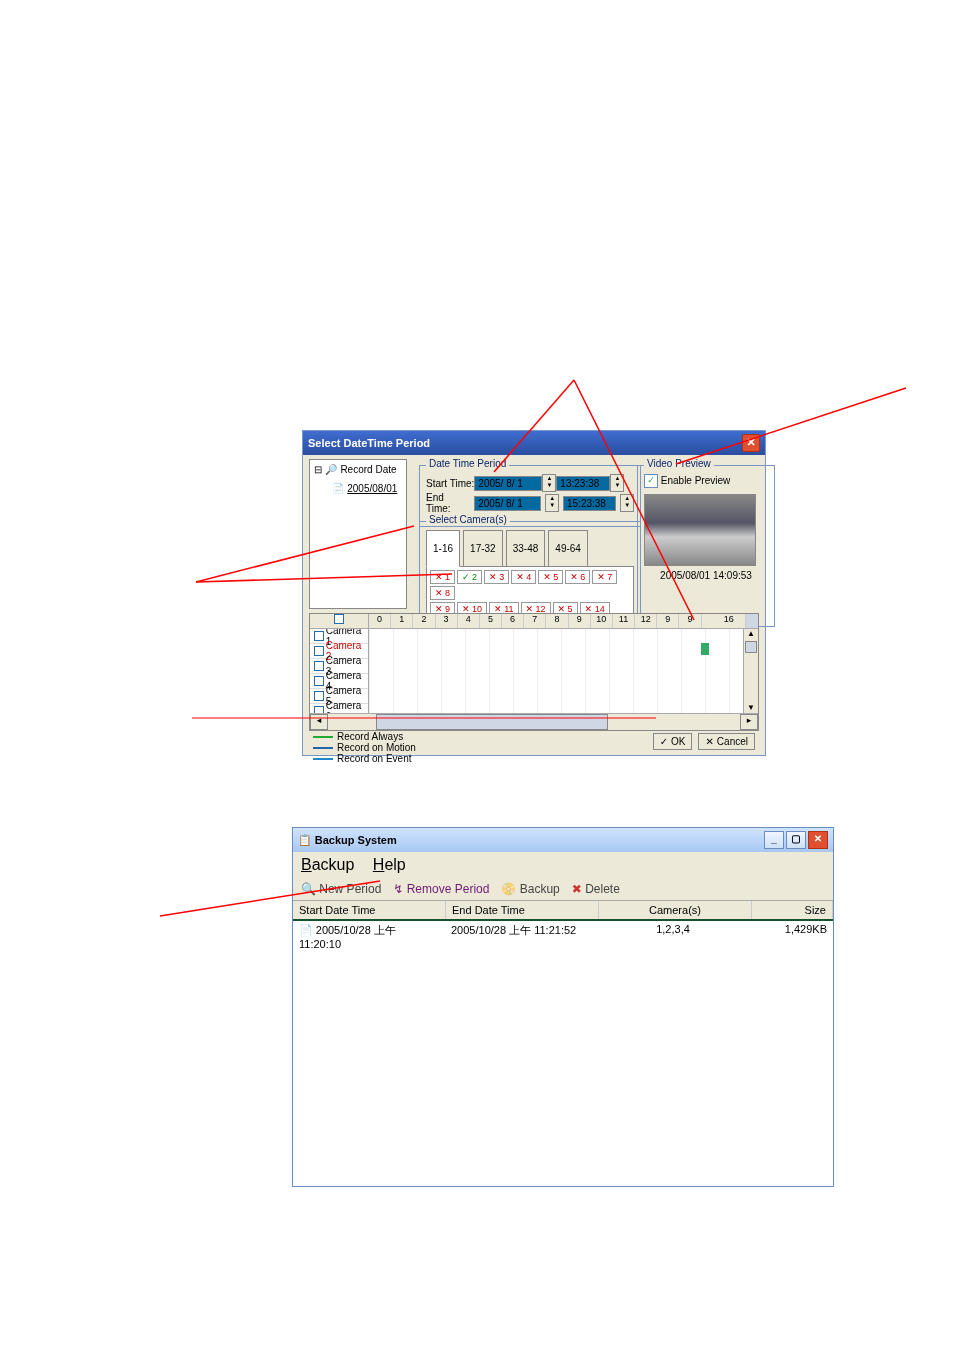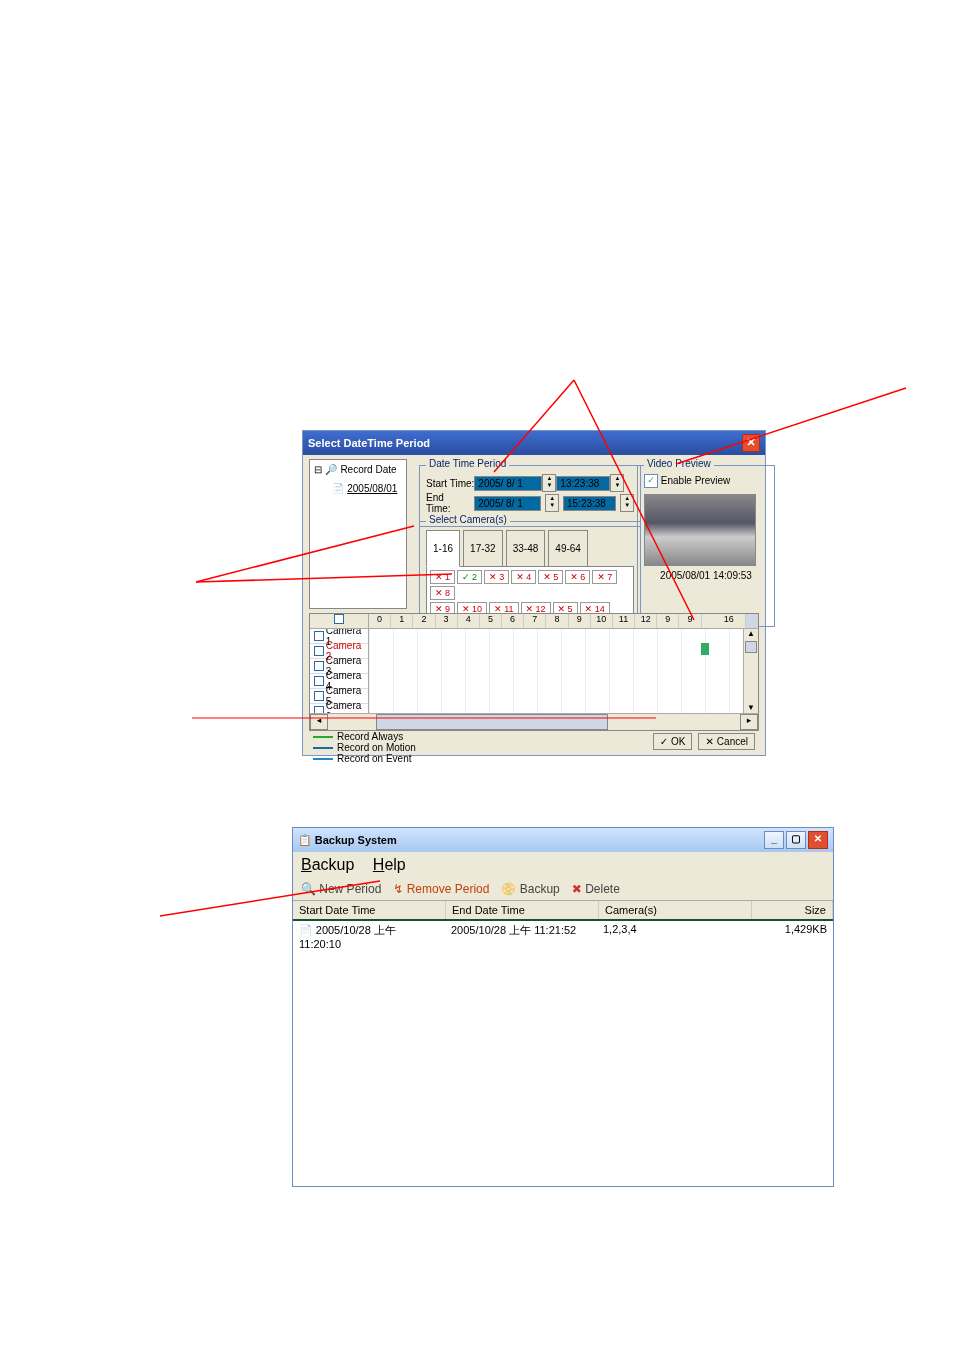--- a/index.html
+++ b/index.html
@@ -19,21 +19,21 @@
 .title2{background:linear-gradient(#cfe4ff,#a8c8f0);padding:3px 5px;font-weight:bold;display:flex;justify-content:space-between;align-items:center;height:18px}
 .winctrls{display:flex;gap:2px}
 .wc{width:18px;height:16px;border:1px solid #6a8cc0;background:linear-gradient(#f0f6ff,#cde0f5);text-align:center;line-height:14px;font-size:10px}
 .wc.red{background:#e05030;border-color:#b03010;color:#fff}
 .menu{background:#ece9d8;padding:4px 8px;font-size:16px}
 .tool{background:#ece9d8;padding:4px 8px;display:flex;gap:12px;align-items:center;font-size:12px;color:#444}
 .hdrrow{display:flex;background:#ece9d8;border-top:1px solid #aaa;border-bottom:2px solid #14532d;font-size:11px}
 .hdrrow>div{padding:3px 6px;border-right:1px solid #ccc}
 .datarow{display:flex;background:#fff;font-size:11px}
 .datarow>div{padding:2px 6px}
-.col1{width:140px}.col2{width:140px}.col3{width:140px;text-align:left}.col4{flex:1;text-align:right;padding-right:20px}
+.col1{width:140px}.col2{width:140px}.col3{width:140px;text-align:center}.col4{flex:1;text-align:right;padding-right:20px}
 .spin{display:inline-block;width:12px;height:16px;background:#ece9d8;border:1px solid #888;font-size:6px;line-height:7px;text-align:center;vertical-align:middle}
 .inp{border:1px solid #888;background:#0369a1;padding:1px 3px;font-size:10px;width:60px}
 svg.annot{position:absolute;top:0;left:0;pointer-events:none}
 .legendcolor{display:inline-block;width:20px;height:2px;vertical-align:middle;margin-right:4px}
 .hscroll{background:#ece9d8;height:16px;border-top:1px solid #aaa;position:relative}
 .hscroll .lt,.hscroll .rt{position:absolute;width:16px;height:14px;background:#ece9d8;border:1px solid #888;top:0;text-align:center;font-size:9px}
 .hscroll .lt{left:0}.hscroll .rt{right:0}
 .hscroll .thumb{position:absolute;height:14px;background:#cfd7e5;border:1px solid #888;top:0}
 .sqicon{display:inline-block;width:8px;height:8px;border:1px solid #2a6aa8;background:#fff}
 .chk{width:12px;height:12px;border:1px solid #6a8cc0;display:inline-block;vertical-align:middle;background:#fff;text-align:center;line-height:10px;font-size:9px;color:#2a6}
@@ -185,21 +185,21 @@
       <span class="wc">▢</span>
       <span class="wc red">✕</span>
     </div>
   </div>
   <div class="menu">
     <span style="margin-right:14px"><u>B</u><span></span>ackup</span>
     <span><u>H</u>elp</span>
   </div>
   <div class="tool">
     <span>🔍 <span>New Period</span></span>
-    <span style="color:#c2410c">↯ <span>Remove Period</span></span>
+    <span style="color:#701a75">↯ <span>Remove Period</span></span>
     <span>📀 <span>Backup</span></span>
     <span><span style="color:#c33">✖</span> <span>Delete</span></span>
   </div>
   <div class="hdrrow">
     <div class="col1">Start Date Time</div>
     <div class="col2">End Date Time</div>
     <div class="col3">Camera(s)</div>
     <div class="col4">Size</div>
   </div>
   <div class="datarow">

